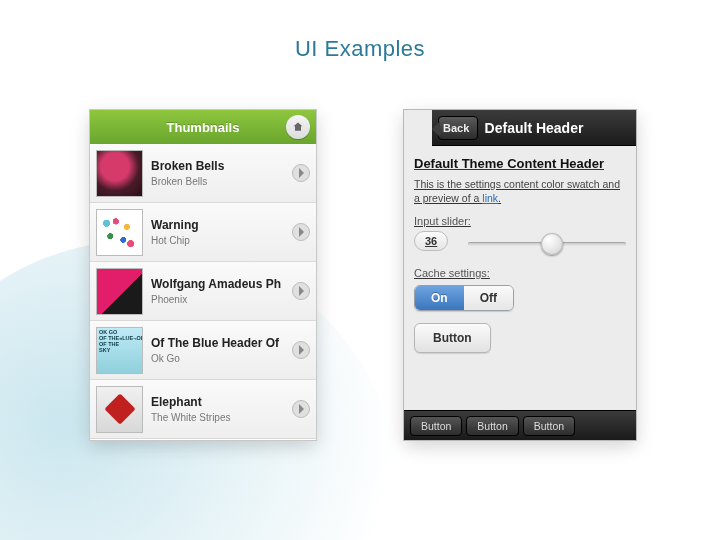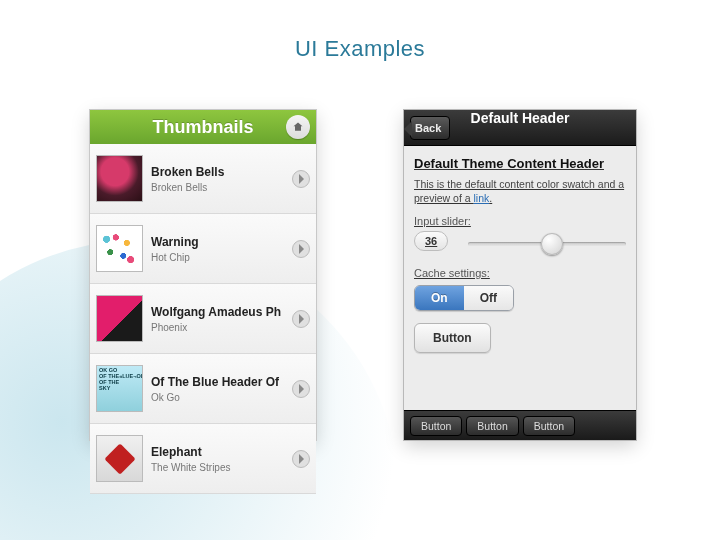--- a/index.html
+++ b/index.html
@@ -43,39 +43,39 @@
     box-shadow: 0 0 0 1px #c8c8c8, 0 6px 18px rgba(0,0,0,.18);
   }
   .pl-header {
     height: 34px;
     background: linear-gradient(#8ec63f,#6aa62e);
     color: #fff;
     display: flex;
     align-items: center;
     justify-content: center;
     position: relative;
-    font-size: 18px;
+    font-size: 13px;
     font-weight: 600;
     text-shadow: 0 -1px 0 rgba(0,0,0,.2);
   }
   .pl-home {
     position: absolute;
     right: 6px; top: 5px;
     width: 24px; height: 24px;
     border-radius: 50%;
     background: linear-gradient(#f5f5f5,#dcdcdc);
     box-shadow: 0 1px 1px rgba(0,0,0,.25);
     display:flex;align-items:center;justify-content:center;
   }
   .pl-home svg{width:12px;height:12px;}
   .pl-list { }
   .pl-row {
     display: flex;
     align-items: center;
-    height: 70px;
+    height: 59px;
     border-bottom: 1px solid #d9d9d9;
     background: linear-gradient(#fafafa,#eeeeee);
     padding: 0 6px;
   }
   .pl-thumb {
     width: 47px; height: 47px;
     border: 1px solid #bbb;
     background: #ddd;
     flex: 0 0 47px;
     position: relative;
@@ -114,23 +114,24 @@
     left: 404px;
     top: 110px;
     width: 232px;
     height: 330px;
     background:#ececec;
     box-shadow: 0 0 0 1px #b8b8b8, 0 6px 18px rgba(0,0,0,.18);
     overflow:hidden;
   }
   .pr-header{
     height:36px;background:linear-gradient(#3b3b3b,#1b1b1b);
-    color:#fff;display:flex;align-items:flex-start;justify-content:center;
+    color:#fff;display:flex;align-items:center;justify-content:center;
     font-size:14px;font-weight:600;position:relative;
     border-bottom:1px solid #000;
+    margin-left:28px;
   }
   .pr-back{
     position:absolute;left:6px;top:6px;height:24px;
     display:flex;align-items:center;
     padding:0 8px 0 4px;
     background:linear-gradient(#5a5a5a,#2c2c2c);
     border:1px solid #000;border-radius:4px;
     font-size:11px;color:#eee;
   }
   .pr-back::before{
@@ -258,21 +259,21 @@
 <div class="phone-right">
   <div class="pr-header">
     <div class="pr-back">
       <span>Back</span>
     </div>
     <span>Default Header</span>
   </div>
   <div class="pr-body">
     <div class="pr-h2">Default Theme Content Header</div>
     <div class="pr-desc">
-      <span>This is the default content color swatch and a preview of a </span><a href="#">link</a><span>.</span>
+      <span>This is the settings content color swatch and a preview of a </span><a href="#">link</a><span>.</span>
     </div>
 
     <div class="pr-label">Input slider:</div>
     <div class="pr-slider-row">
       <span class="pr-pill">36</span>
       <div class="pr-slider">
         <div class="pr-track"></div>
         <div class="pr-knob"></div>
       </div>
     </div>

